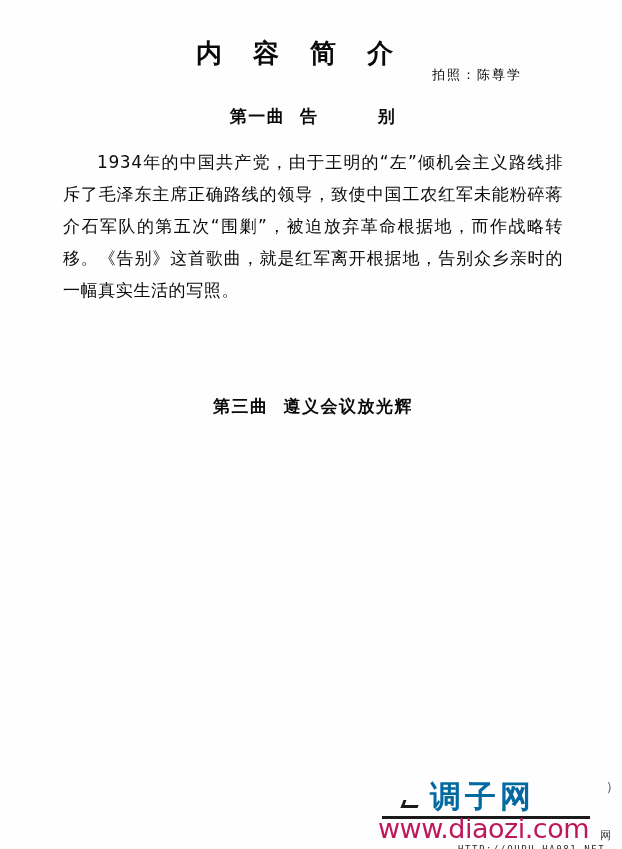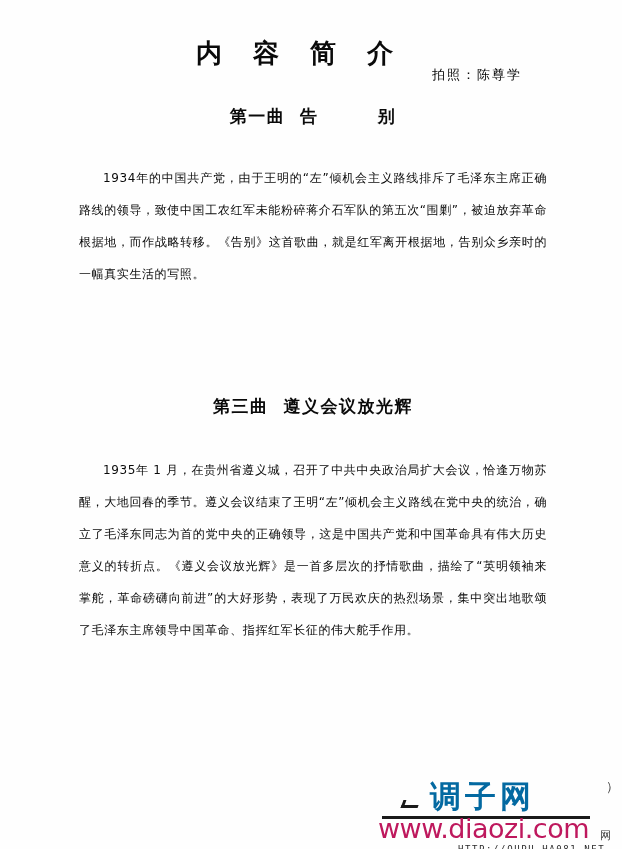--- a/index.html
+++ b/index.html
@@ -63,26 +63,26 @@
     font-size: 17px;
     font-weight: bold;
     letter-spacing: 1.5px;
     white-space: pre;
     line-height: 24px;
     margin: 0;
     padding: 0;
   }
 
   .para {
-    font-size: 12px;
+    font-size: 17px;
     line-height: 32px;
     text-align: justify;
     text-justify: inter-ideograph;
     text-indent: 2em;
-    margin: 16px;
+    margin: 0;
     letter-spacing: 0.6px;
     word-break: break-all;
   }
 
   .gap-a { height: 18px; }
   .gap-b { height: 44px; }
   .gap-c { height: 20px; }
 
   
   .watermark {
@@ -182,21 +182,20 @@
     </div>
 
     <div class="gap-b"></div>
 
 
     <div class="gap-b"></div>
 
     <div class="section">
       <div class="sec-heading">第三曲  遵义会议放光辉</div>
       <div class="gap-c"></div>
-      <p class="para">1935年 1 月，在贵州省遵义城，召开了中共中央政治局扩大会议，恰逢万物苏醒，大地回春的季节。遵义会议结束了王明“左”倾机会主义路线在党中央的统治，确立了毛泽东同志为首的党中央的正确领导，这是中国共产党和中国革命具有伟大历史意义的转折点。《遵义会议放光辉》是一首多层次的抒情歌曲，描绘了“英明领袖来掌舵，革命磅礴向前进”的大好形势，表现了万民欢庆的热烈场景，集中突出地歌颂了毛泽东主席领导中国革命、指挥红军长征的伟大舵手作用。</p>
     </div>
 
   </div>
 
   <div class="watermark">
     <div class="wm-logo-mark"></div>
     <div class="wm-logo">调子网</div>
     <div class="wm-rule"></div>
     <div class="wm-url">www.diaozi.com</div>
     <div class="wm-sub">HTTP://QUPU.HA081.NET</div>

